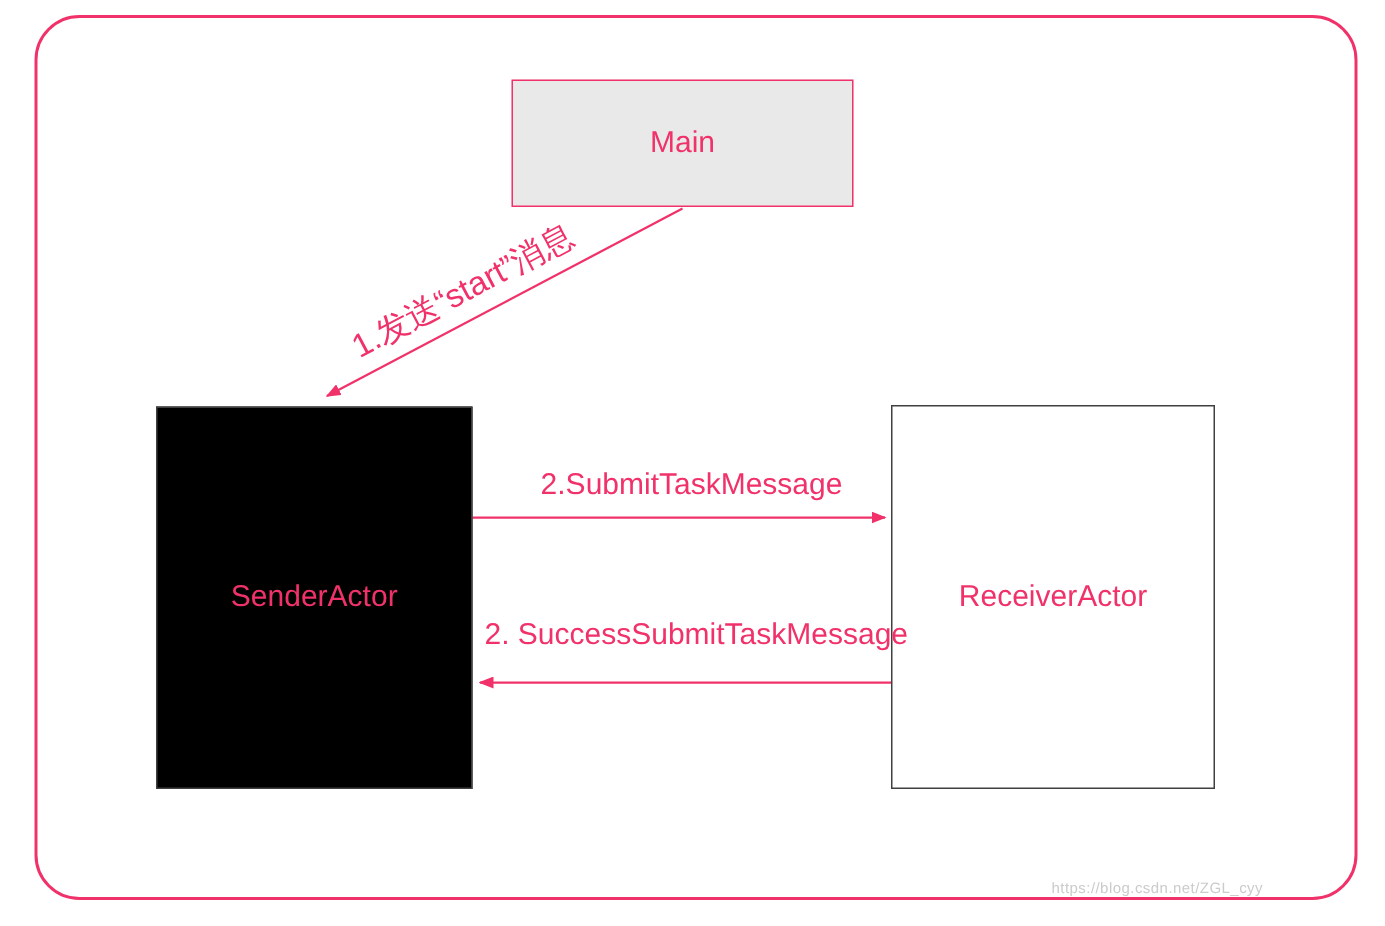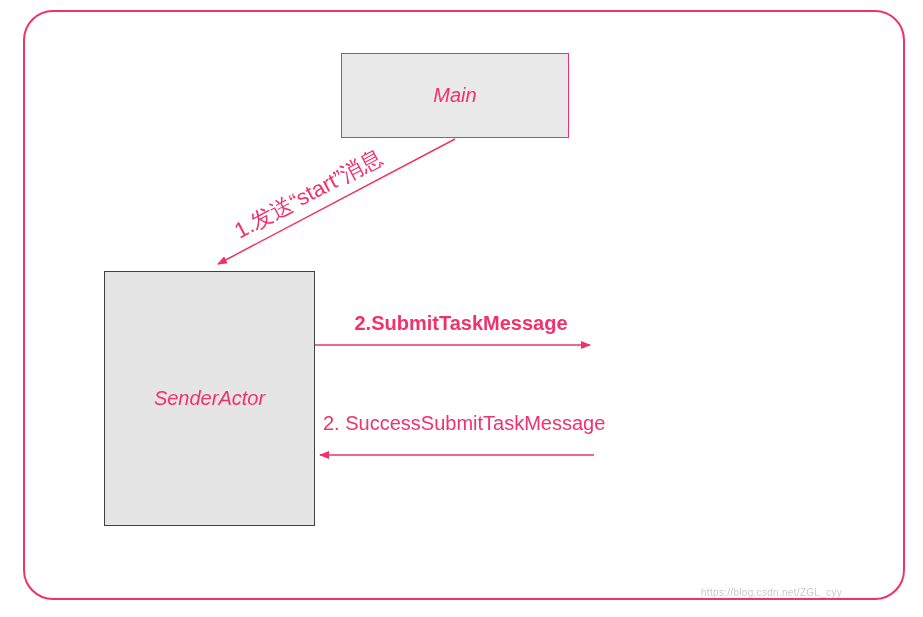--- a/index.html
+++ b/index.html
@@ -22,32 +22,31 @@
   }
 
   .node {
     position: absolute;
     display: flex;
     align-items: center;
     justify-content: center;
     color: #F1326A;
     font-size: 20px;
     text-align: center;
-    font-style: italic;
   }
   .node-main {
     left: 341px; top: 53px;
     width: 228px; height: 85px;
     background: #E9E9E9;
     border: 1px solid #F1326A;
   }
   .node-sender {
     left: 104px; top: 271px;
     width: 211px; height: 255px;
-    background: #e5e5e5;
+    background: #000000;
     border: 1px solid #404040;
   }
   .node-receiver {
     left: 594px; top: 270px;
     width: 216px; height: 256px;
     background: #ffffff;
     border: 1px solid #404040;
   }
 
   .arrows-layer {
@@ -63,21 +62,20 @@
     white-space: nowrap;
   }
   .msg-label-start {
     left: 318px; top: 212px;
     font-size: 22px;
     transform: translate(-50%, -50%) rotate(-28deg) translateY(-20px);
   }
   .msg-label-submit {
     left: 461px; top: 312px;
     transform: translateX(-50%);
-    font-weight: bold;
   }
   .msg-label-success {
     left: 323px; top: 412px;
   }
 
   .watermark {
     position: absolute;
     left: 701px; top: 587px;
     color: #CBCBCB;
     font-size: 10px;
@@ -104,20 +102,23 @@
   </svg>
 
   <div class="node node-main">
     <span>Main</span>
   </div>
 
   <div class="node node-sender">
     <span>SenderActor</span>
   </div>
 
+  <div class="node node-receiver">
+    <span>ReceiverActor</span>
+  </div>
 
   <div class="msg-label msg-label-start">1.发送“start”消息</div>
 
   <div class="msg-label msg-label-submit">2.SubmitTaskMessage</div>
 
   <div class="msg-label msg-label-success">2. SuccessSubmitTaskMessage</div>
 
   <div class="watermark">https://blog.csdn.net/ZGL_cyy</div>
 
 </div>

